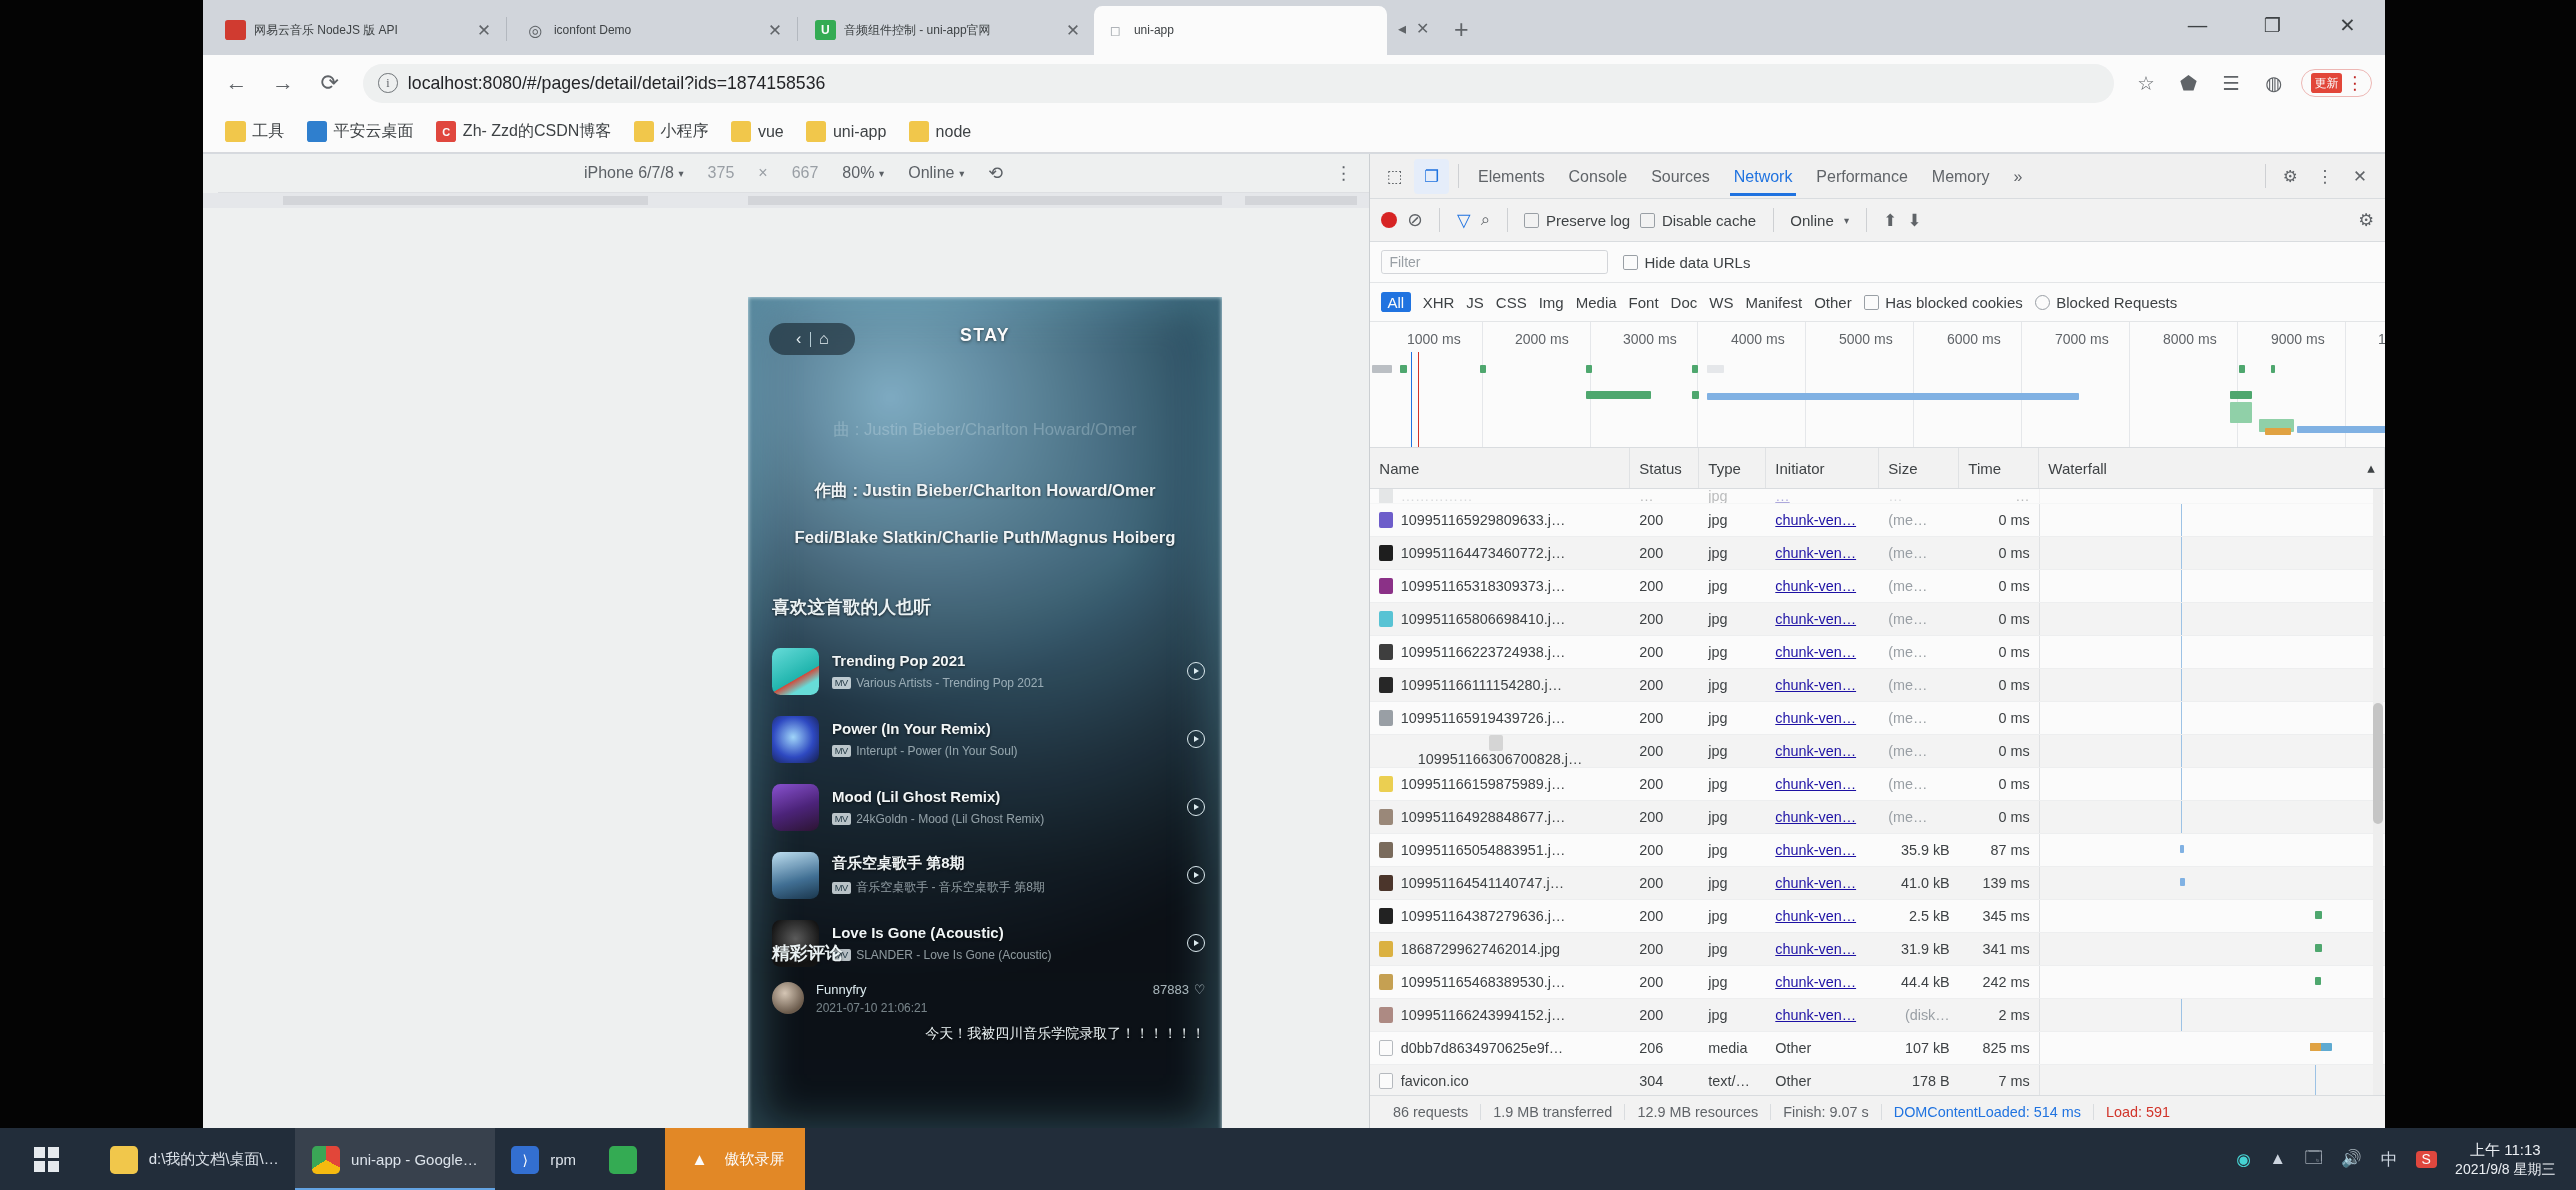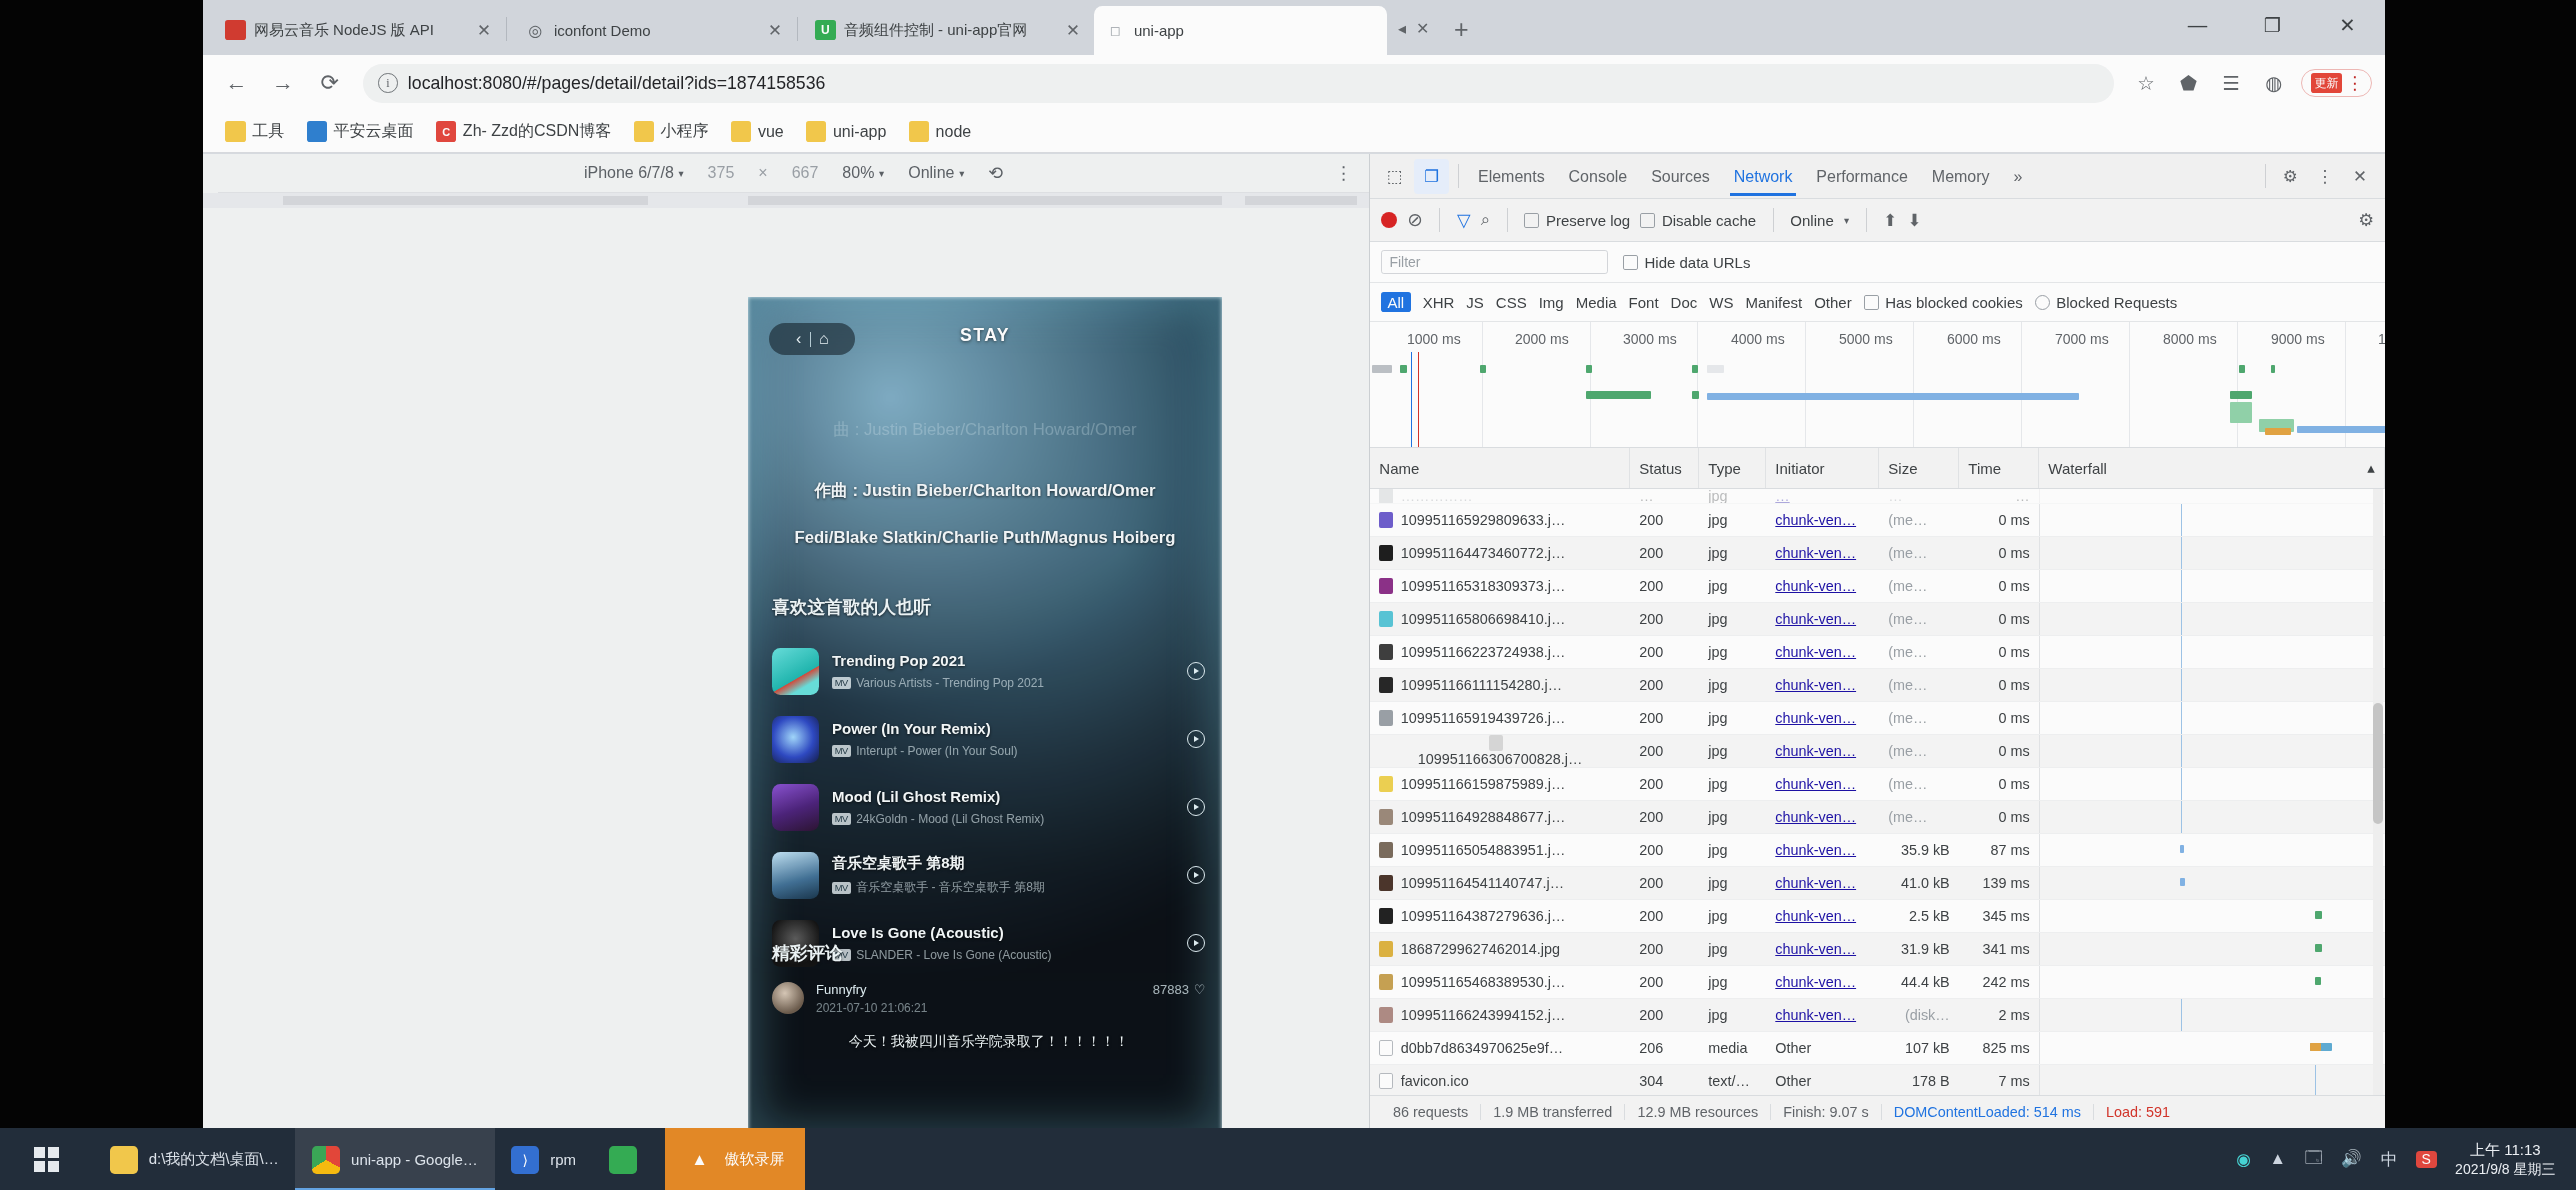--- a/index.html
+++ b/index.html
@@ -16,21 +16,21 @@
 
   
   .tabstrip { position:relative; height:55px; background:#d3d8de; }
   .tab { position:absolute; top:5.6px; height:49px; border-radius:8.4px 8.4px 0 0;
          display:flex; align-items:center; gap:8.4px; padding:0 11px; }
   .tab.inactive { background:#d3d8de; }
   .tab.active { background:#fff; }
   .tabfav { width:20.5px; height:20.5px; border-radius:2.8px; flex:none;
             display:flex; align-items:center; justify-content:center;
             font-size:12px; color:#fff; font-weight:bold; }
-  .tabtitle { font-size:15px; color:#3c4043; white-space:nowrap; overflow:hidden;
+  .tabtitle { font-size:12px; color:#3c4043; white-space:nowrap; overflow:hidden;
               text-overflow:ellipsis; }
   .tabclose { font-size:16.7px; color:#5f6368; margin-left:auto; padding-left:9.3px;}
   .tabsep { position:absolute; top:16.7px; width:0.9px; height:24px; background:#b4bac1;}
   .newtab { position:absolute; top:15px; font-size:25px; color:#5f6368; }
   .navdots { position:absolute; top:18.6px; font-size:16px; color:#5f6368; letter-spacing:2.8px;}
 
   .wbtns { position:absolute; right:0; top:0; display:flex; height:51px; }
   .wbtn { width:75px; display:flex; align-items:center; justify-content:center;
           font-size:19.5px; color:#3c4043; }
 
@@ -125,21 +125,21 @@
                border-top:3.7px solid transparent;border-bottom:3.7px solid transparent;
                margin-left:1.9px;}
   .cmtblock { position:absolute; left:24px; right:16.7px; top:685px; }
   .cmtrow { display:flex; gap:12px; align-items:flex-start; }
   .avatar { width:32px;height:32px;border-radius:50%;flex:none;
             background:radial-gradient(circle at 40% 35%,#d8c8b6,#6b5a4a 70%);}
   .cmtuser { font-size:13px; color:#dfeef3; }
   .cmttime { font-size:12px; color:rgba(210,228,234,.55); margin-top:3.7px;}
   .cmtlikes { margin-left:auto; font-size:13px; color:rgba(222,238,243,.75);
               display:flex; align-items:center; gap:4.7px; white-space:nowrap;}
-  .cmttext { margin-top:18px; text-align:center; font-size:14px; color:#eef6f8;
+  .cmttext { margin-top:10px; text-align:right; font-size:14px; color:#eef6f8;
              white-space:nowrap; text-shadow:0 0.9px 2.8px rgba(0,0,0,.8);}
 
   
   .devtools { flex:1; background:#fff; display:flex; flex-direction:column;
               border-left:0.9px solid #cdd1d5; min-width:0; }
   .dt-tabs { height:45px; display:flex; align-items:center; gap:1.9px; padding:0 7.4px;
              border-bottom:0.9px solid #dcdfe2; background:#f3f3f3; }
   .dt-icbtn { width:35px;height:35px;display:flex;align-items:center;justify-content:center;
               font-size:16.7px;color:#5f6368;}
   .dt-icbtn.sel { background:#e8f0fe; border-radius:3.7px; color:#1a73e8;}

